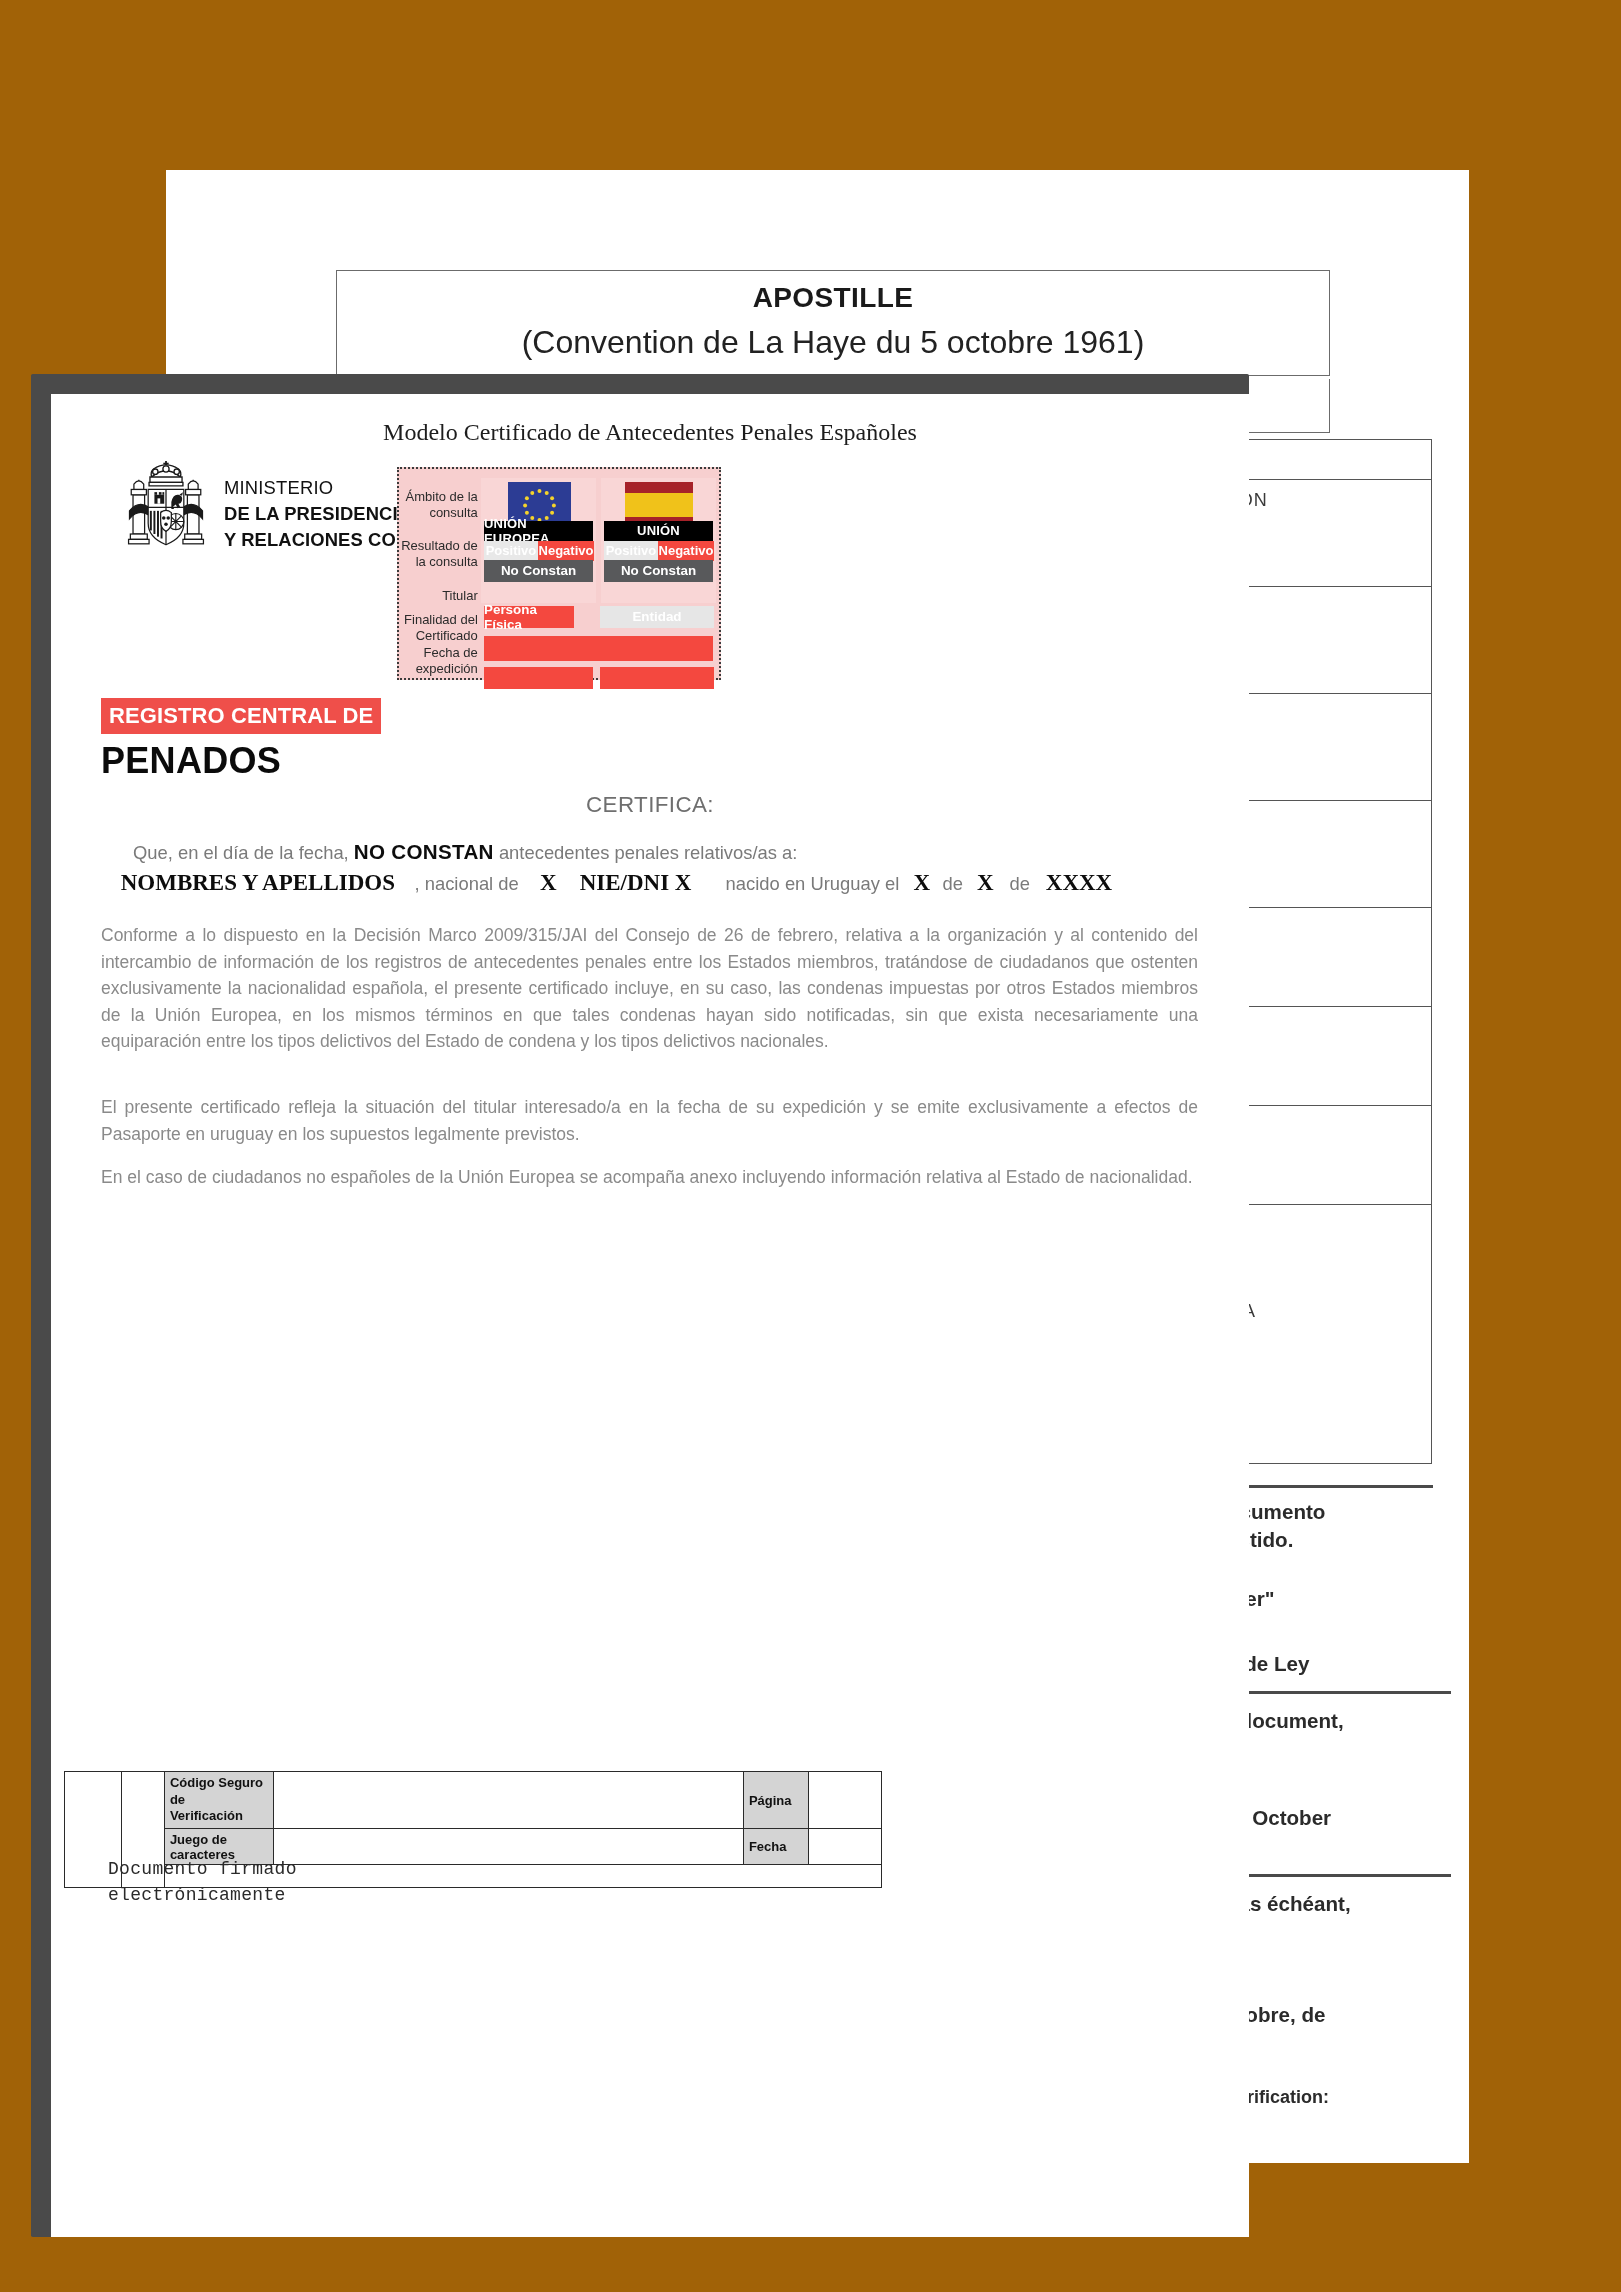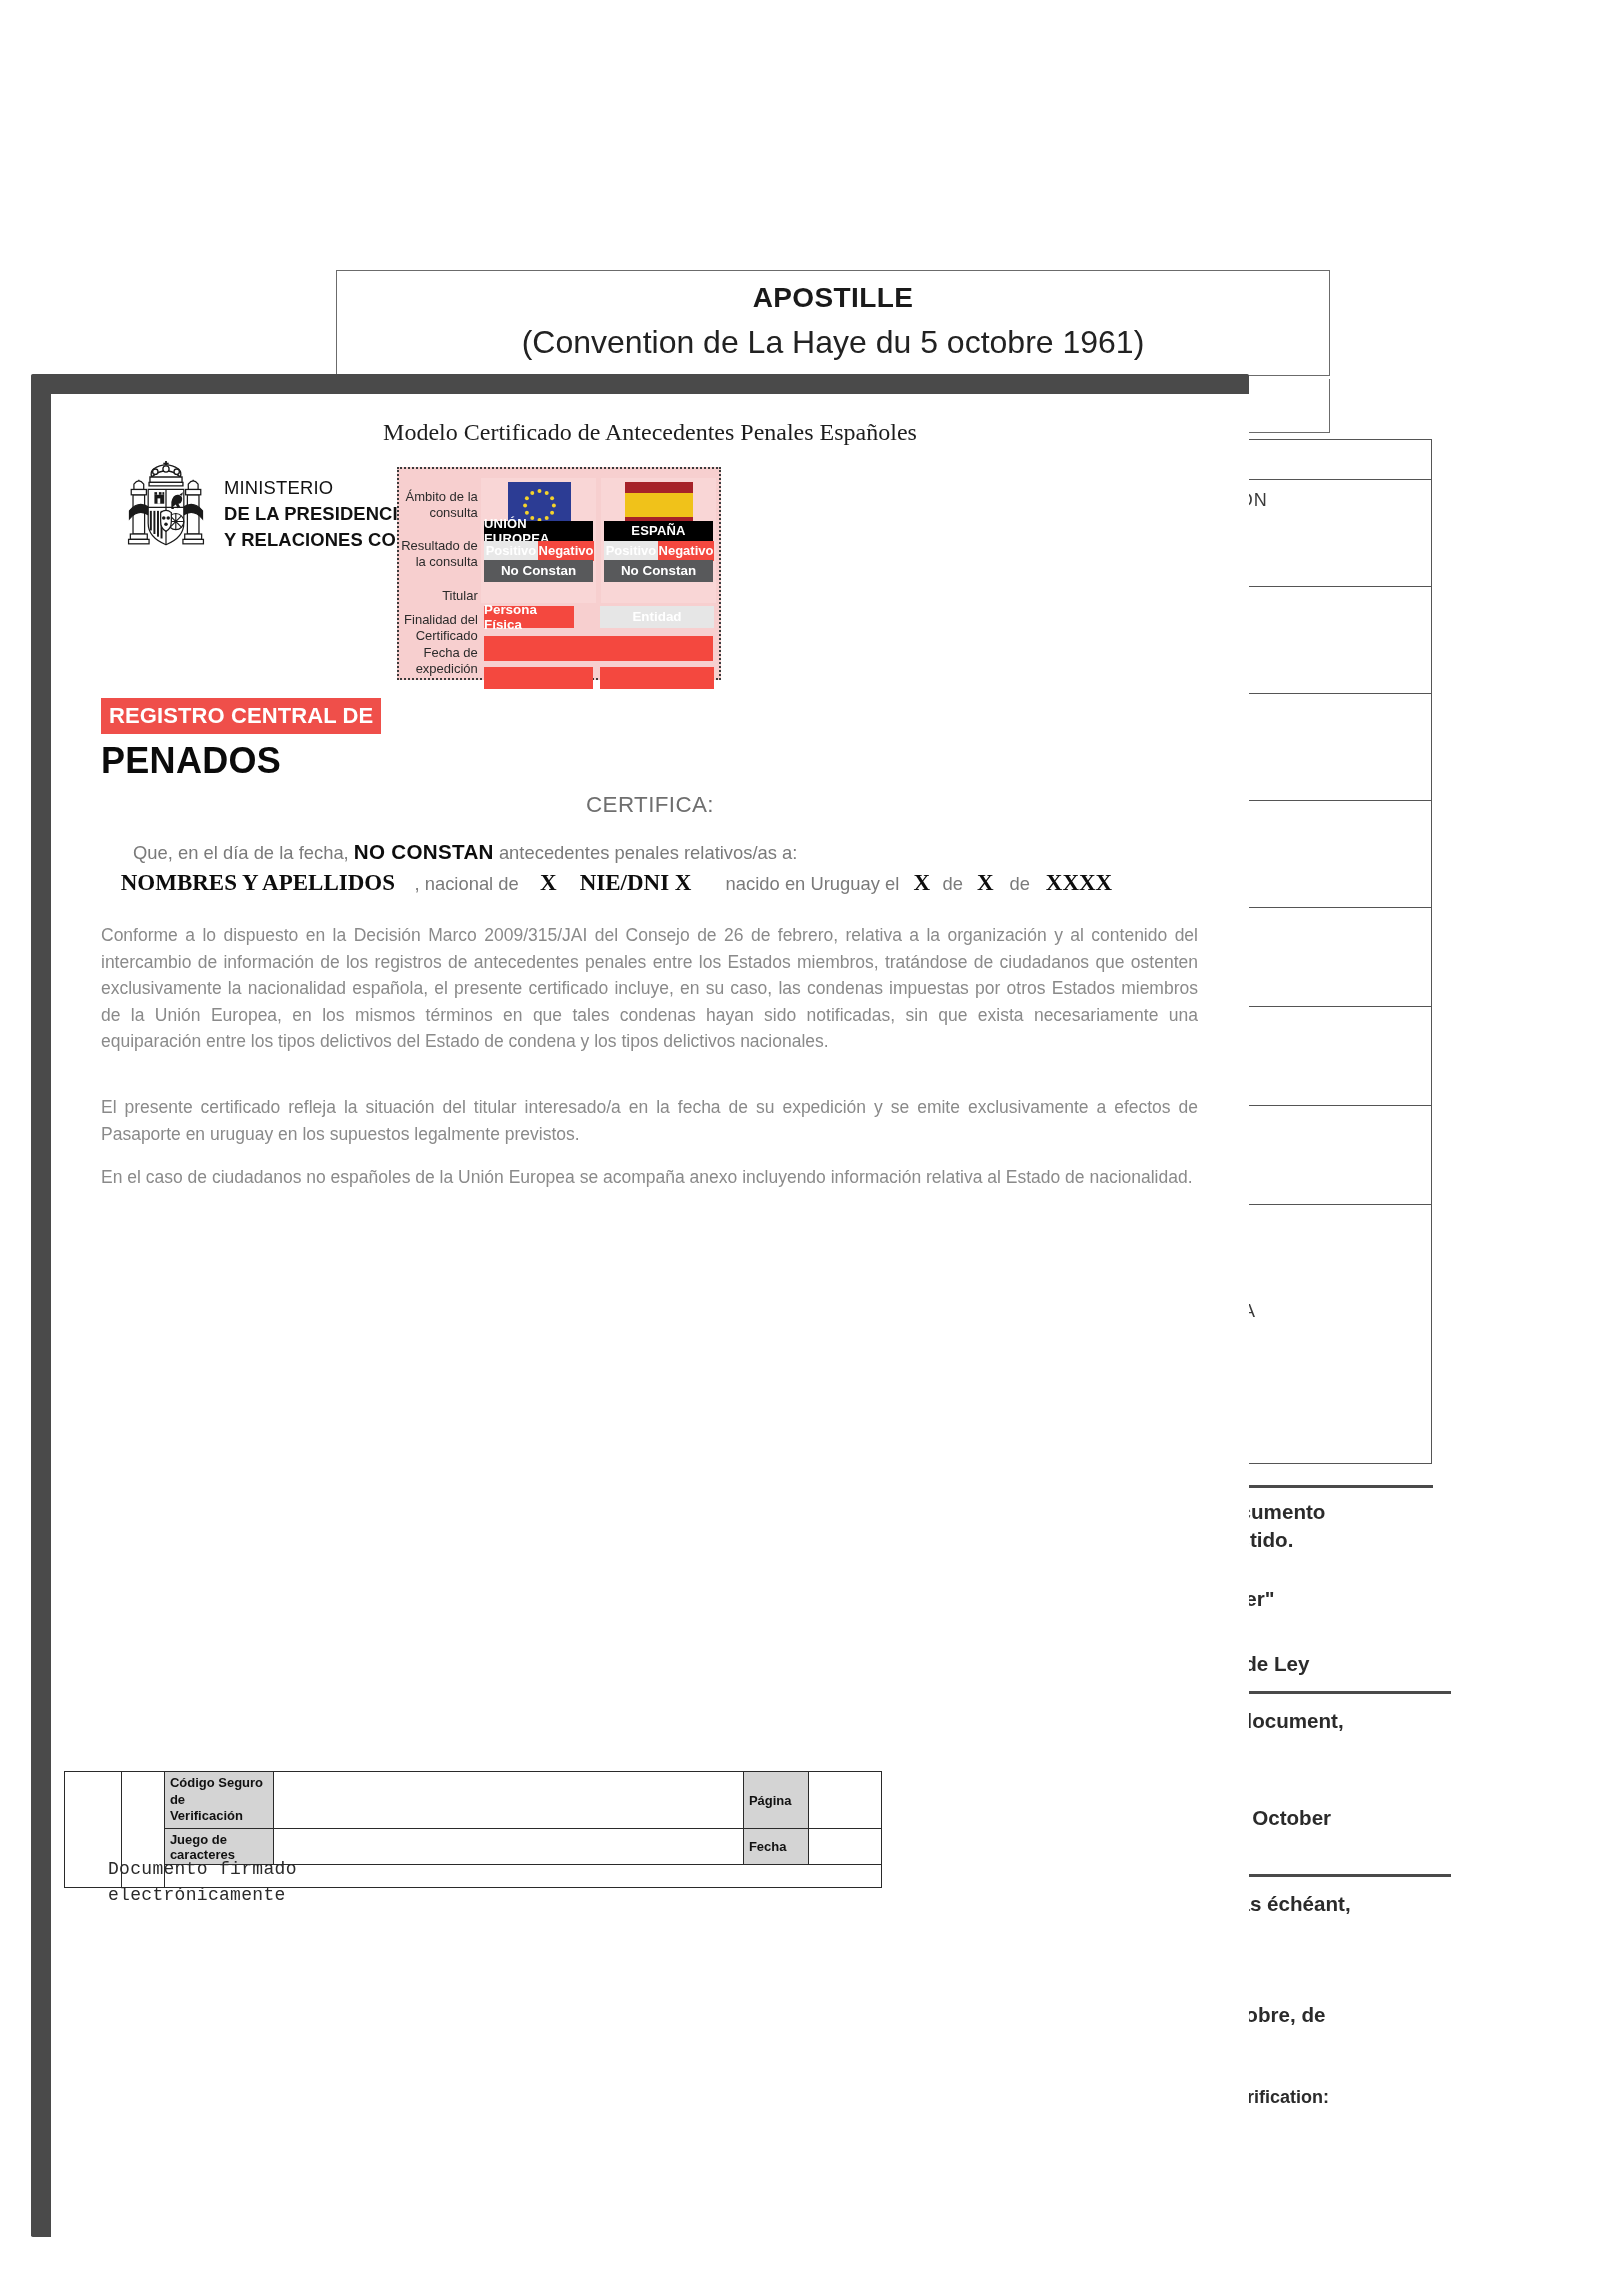--- a/index.html
+++ b/index.html
@@ -2,21 +2,21 @@
 <html style="font-size:14.3px"><head>
 <meta charset="utf-8">
 <style>
   * { box-sizing: border-box; margin: 0; padding: 0; }
   html, body {
     width: 1621px; height: 2293px;
     background: #000;
     font-family: "Liberation Sans", sans-serif;
     overflow: hidden;
   }
-  #stage { position: relative; width: 1621px; height: 2293px; background:#ffffff; }
+  #stage { position: relative; width: 1621px; height: 2293px; background:#a16207; }
 
   
   .doc-back {
     position: absolute;
     left: 166px; top: 170px;
     width: 1303px; height: 1993px;
     background: #fff;
     overflow: hidden;
   }
   .apostille-box {
@@ -457,21 +457,21 @@
       <div class="bar-pos" style="left:85px; top:72px; width:54px; height:19.7px;">Positivo</div>
       <div class="bar-neg" style="left:139px; top:72px; width:56px; height:19.7px;">Negativo</div>
       <div class="bar-noconst" style="left:85px; top:91px; width:109px; height:21.5px;">No Constan</div>
 
       <div class="flagblock" style="left:202px; top:9px; width:115px; height:125px;"></div>
       <div class="flag-es" style="left:226px; top:12.5px; width:68px; height:47px;">
         <div class="r1"></div>
           <div class="r2"></div>
           <div class="r3"></div>
       </div>
-      <div class="bar-black" style="left:205px; top:52px; width:109px; height:19.7px;">ESPAÑA</div>
+      <div class="bar-black" style="left:205px; top:52px; width:109px; height:19.7px;">UNIÓN</div>
       <div class="bar-pos" style="left:205px; top:72px; width:54px; height:19.7px;">Positivo</div>
       <div class="bar-neg" style="left:259px; top:72px; width:56px; height:19.7px;">Negativo</div>
       <div class="bar-noconst" style="left:205px; top:91px; width:109px; height:21.5px;">No Constan</div>
 
       <div class="bar-pf" style="left:85px; top:137px; width:90px; height:21.5px;">Persona Física</div>
       <div class="bar-ent" style="left:201px; top:137px; width:114px; height:21.5px;">Entidad</div>
 
       <div class="bar-plain" style="left:85px; top:167px; width:229px; height:25px;"></div>
 
       <div class="bar-plain" style="left:85px; top:198px; width:109px; height:21.5px;"></div>

